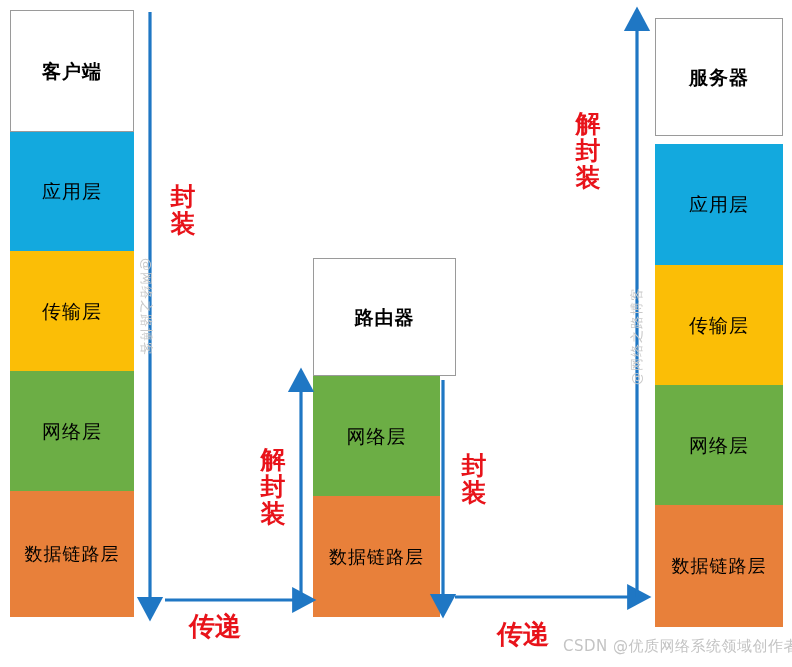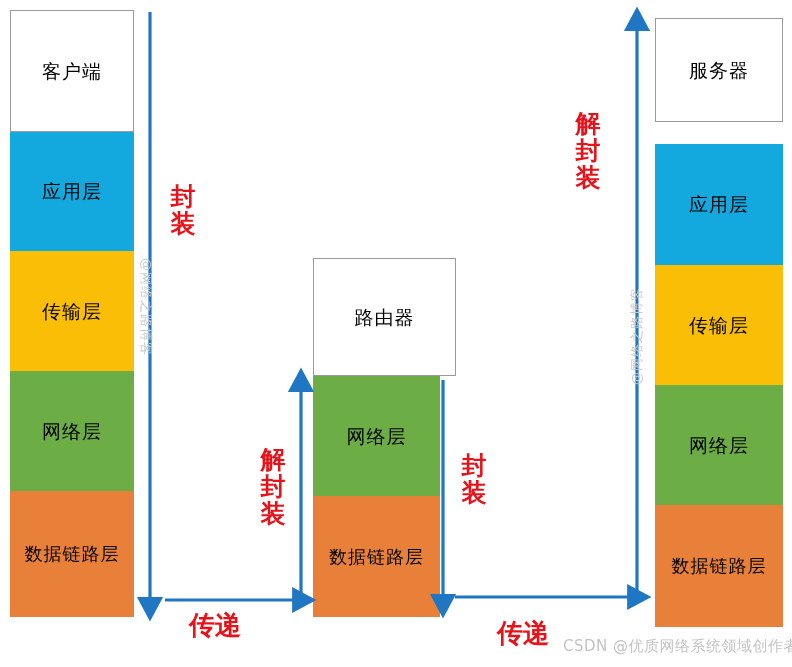--- a/index.html
+++ b/index.html
@@ -31,20 +31,21 @@
     align-items: center;
     justify-content: center;
     color: #000000;
     font-size: 19px;
     letter-spacing: 1px;
     line-height: 1;
     white-space: nowrap;
   }
   .layer-box.head {
     background: #ffffff;
+    font-weight: bold;
   }
   .layer-box.app {
     background: #13A9DE;
     border-color: #13A9DE;
   }
   .layer-box.trans {
     background: #FBBE06;
     border-color: #FBBE06;
   }
   .layer-box.net {
@@ -73,21 +74,20 @@
     font-weight: bold;
     font-size: 25px;
     line-height: 1.08;
     text-align: center;
     white-space: pre;
     letter-spacing: 0px;
   }
   .red-label.horiz {
     font-size: 26px;
     white-space: nowrap;
-    font-family: Liberation Serif, serif;
   }
 
   
   .arrow-svg {
     position: absolute;
     overflow: visible;
   }
 
   
   .wm-vert {
@@ -142,21 +142,21 @@
     </div>
     <div class="layer-box net" style="left:313px; top:376px; width:127px; height:120px;">
       <span class="lbl">网络层</span>
     </div>
     <div class="layer-box link" style="left:313px; top:496px; width:127px; height:121px;">
       <span class="lbl">数据链路层</span>
     </div>
   </div>
 
   <div class="stack">
-    <div class="layer-box head" style="left:655px; top:18px; width:128px; height:104px;">
+    <div class="layer-box head" style="left:655px; top:18px; width:128px; height:118px;">
       <span class="lbl">服务器</span>
     </div>
     <div class="layer-box app" style="left:655px; top:144px; width:128px; height:121px;">
       <span class="lbl">应用层</span>
     </div>
     <div class="layer-box trans" style="left:655px; top:265px; width:128px; height:120px;">
       <span class="lbl">传输层</span>
     </div>
     <div class="layer-box net" style="left:655px; top:385px; width:128px; height:120px;">
       <span class="lbl">网络层</span>

